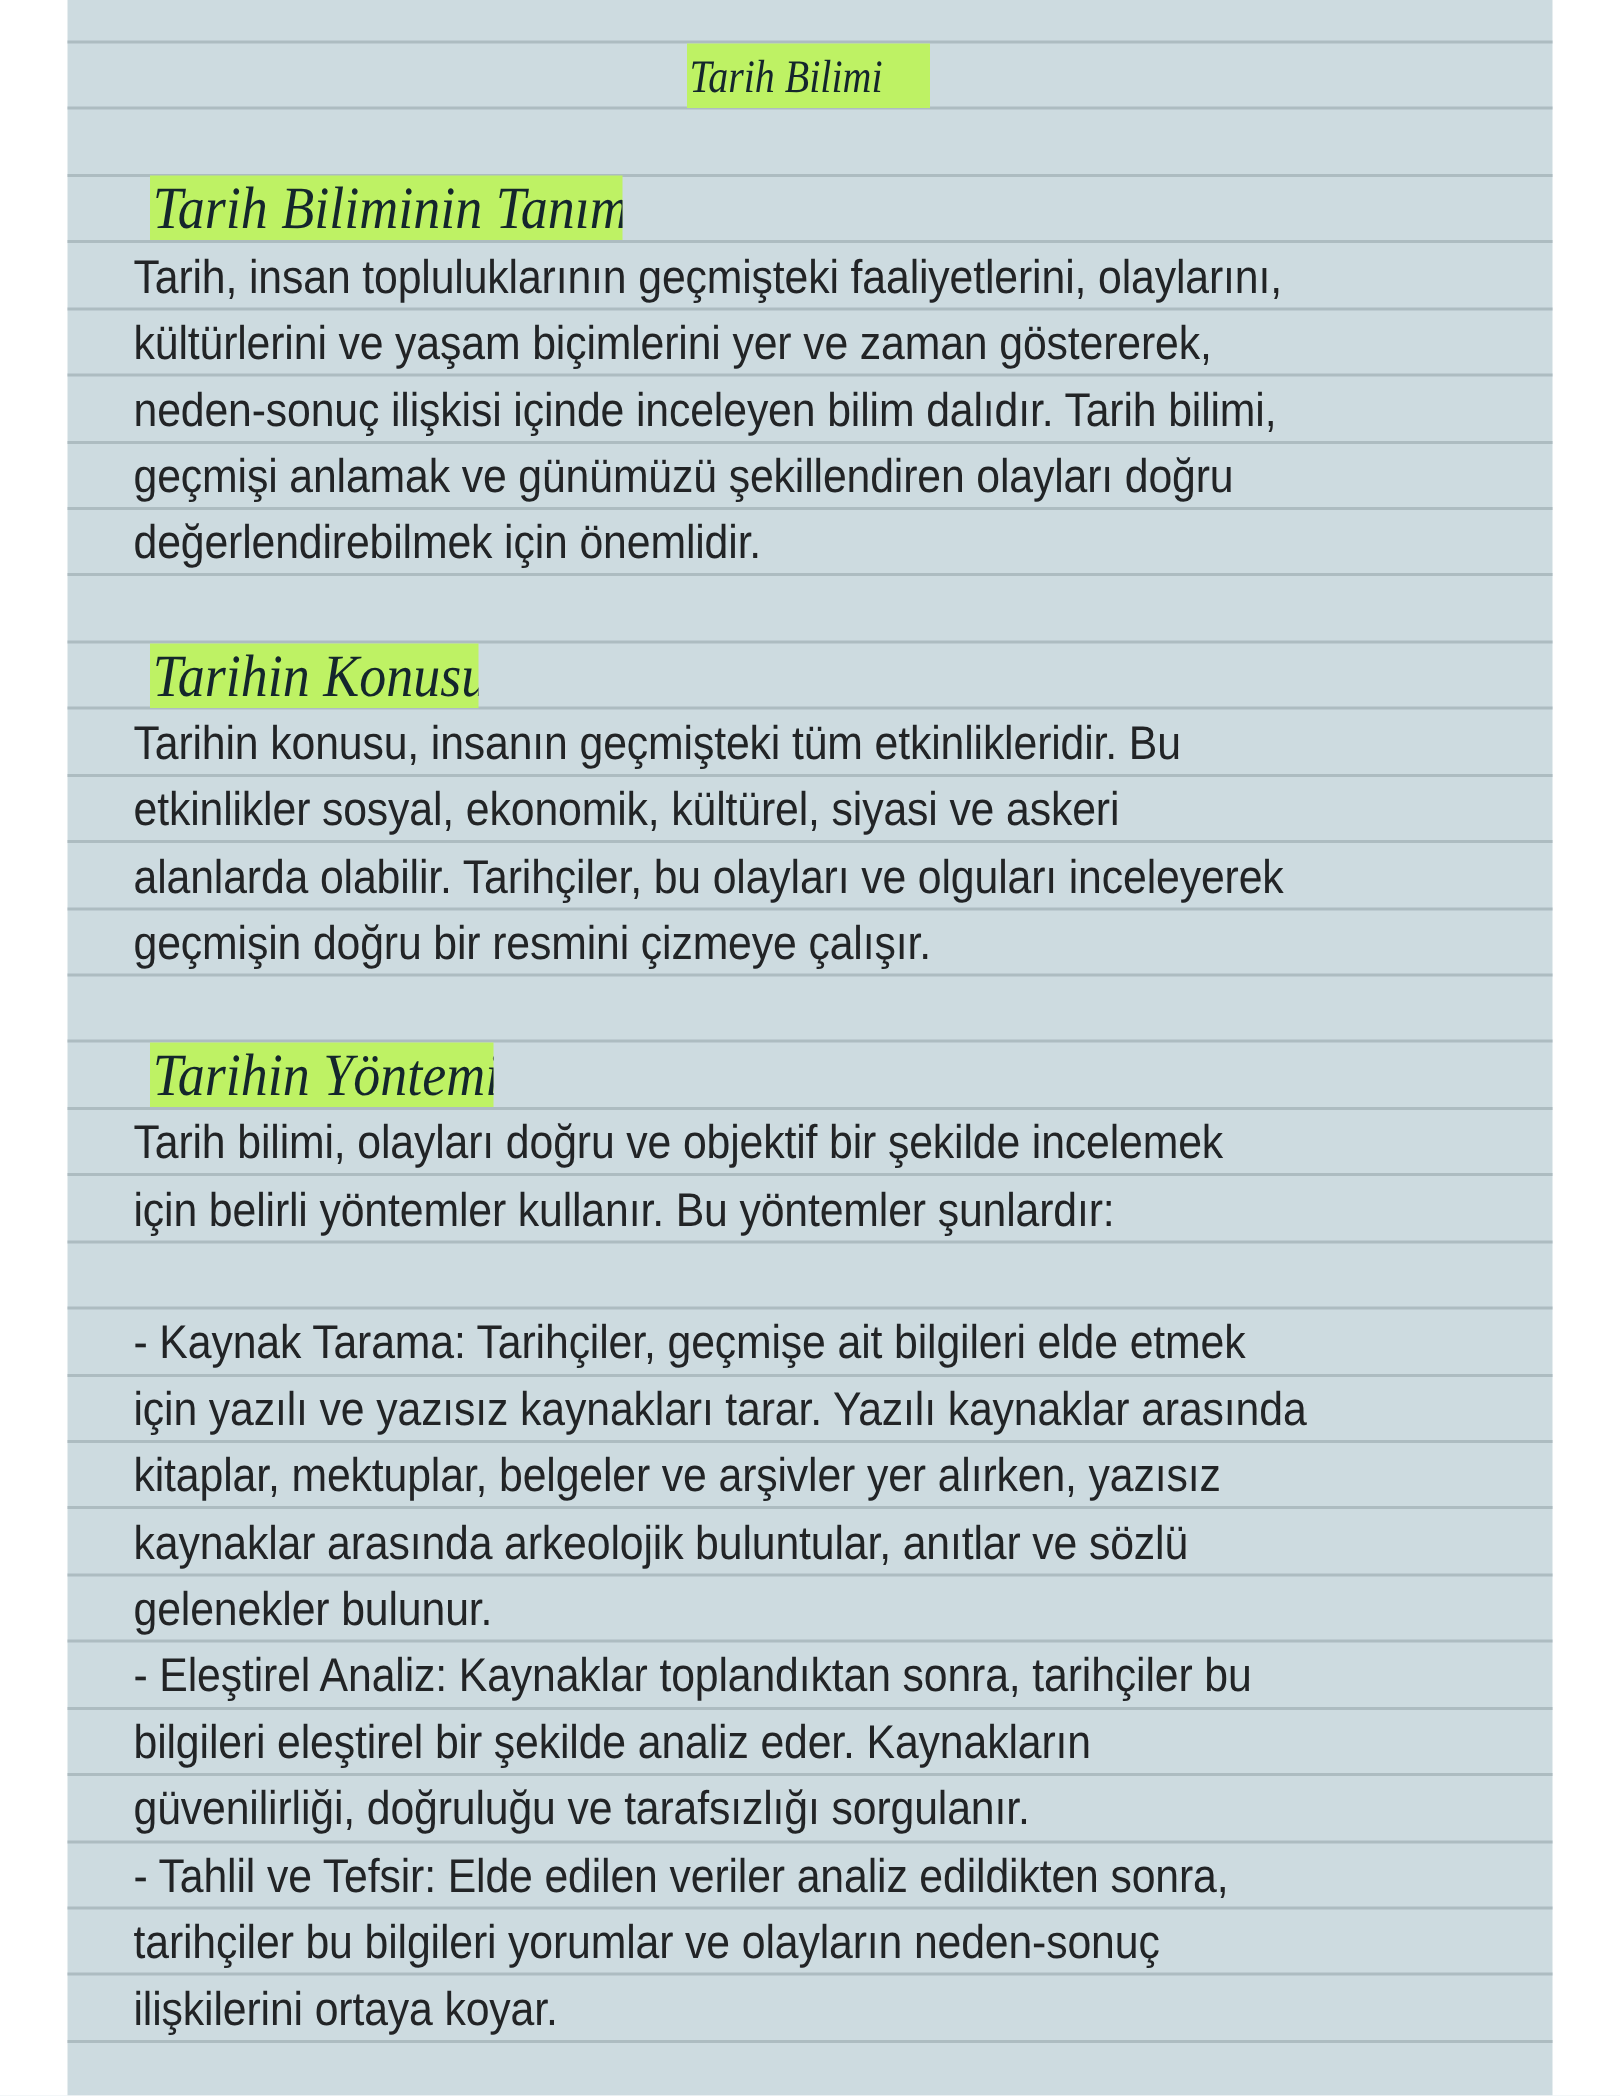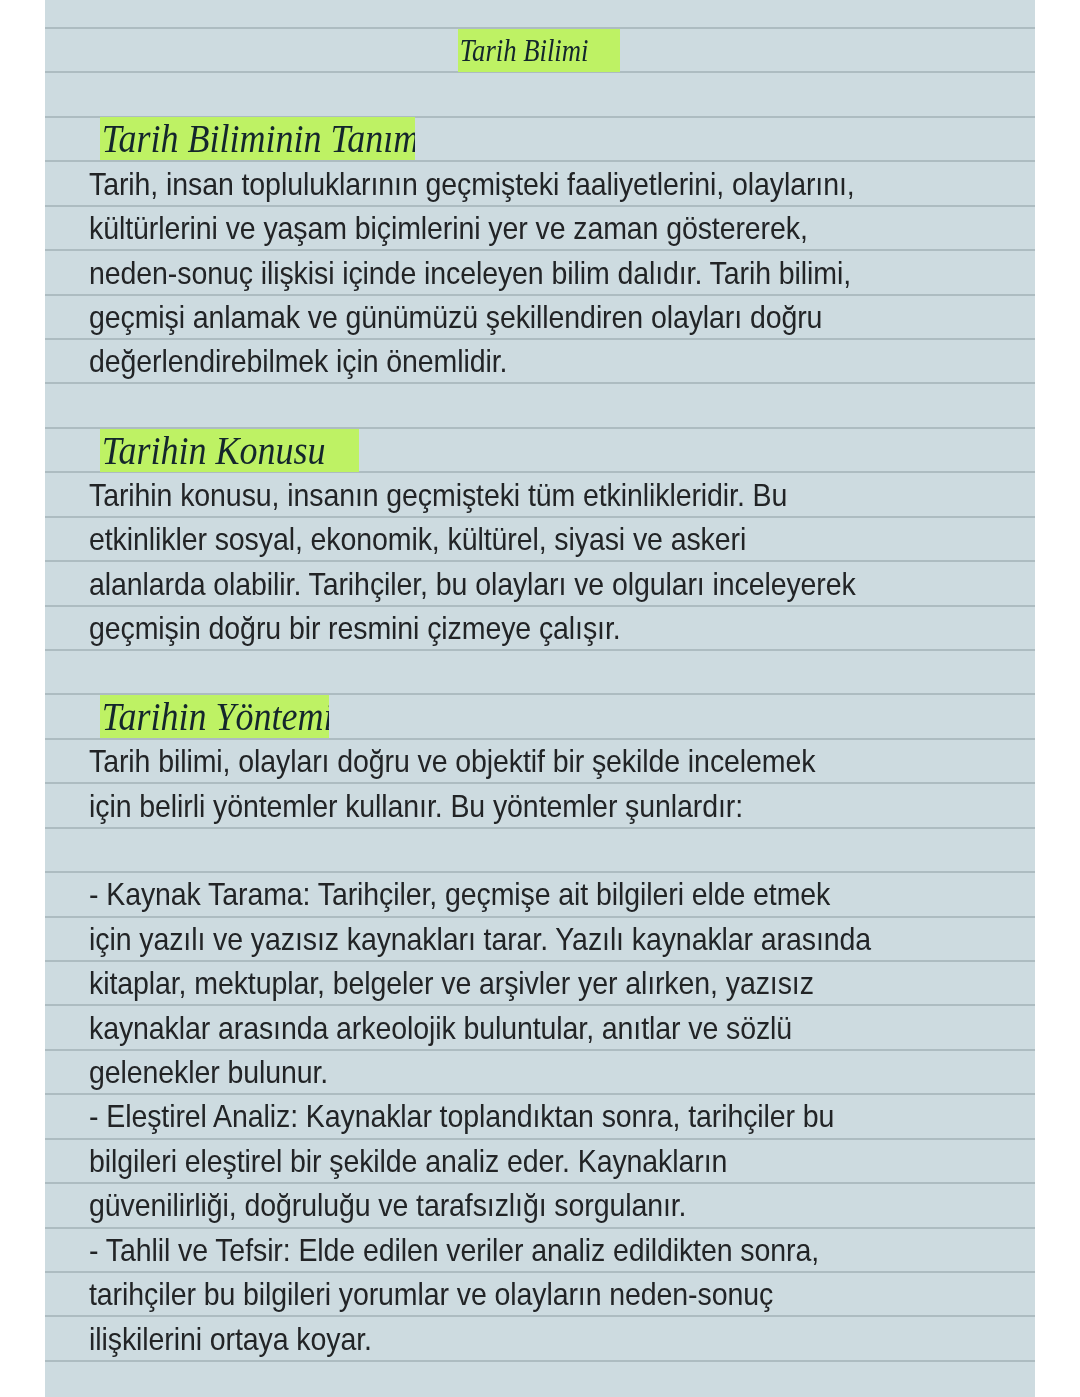--- a/index.html
+++ b/index.html
@@ -120,21 +120,21 @@
 <div class="hl head-hl" style="top:117px; width:315px;">
   <span>Tarih Biliminin Tanımı</span>
 </div>
 
 <div class="row body-line" style="top:162px">Tarih, insan topluluklarının geçmişteki faaliyetlerini, olaylarını,</div>
 <div class="row body-line" style="top:206px">kültürlerini ve yaşam biçimlerini yer ve zaman göstererek,</div>
 <div class="row body-line" style="top:251px">neden-sonuç ilişkisi içinde inceleyen bilim dalıdır. Tarih bilimi,</div>
 <div class="row body-line" style="top:295px">geçmişi anlamak ve günümüzü şekillendiren olayları doğru</div>
 <div class="row body-line" style="top:339px">değerlendirebilmek için önemlidir.</div>
 
-<div class="hl head-hl" style="top:429px; width:259px;">
+<div class="hl head-hl" style="top:429px; width:219px;">
   <span>Tarihin Konusu</span>
 </div>
 
 <div class="row body-line" style="top:473px">Tarihin konusu, insanın geçmişteki tüm etkinlikleridir. Bu</div>
 <div class="row body-line" style="top:517px">etkinlikler sosyal, ekonomik, kültürel, siyasi ve askeri</div>
 <div class="row body-line" style="top:562px">alanlarda olabilir. Tarihçiler, bu olayları ve olguları inceleyerek</div>
 <div class="row body-line" style="top:606px">geçmişin doğru bir resmini çizmeye çalışır.</div>
 
 <div class="hl head-hl" style="top:695px; width:229px;">
   <span>Tarihin Yöntemi</span>

